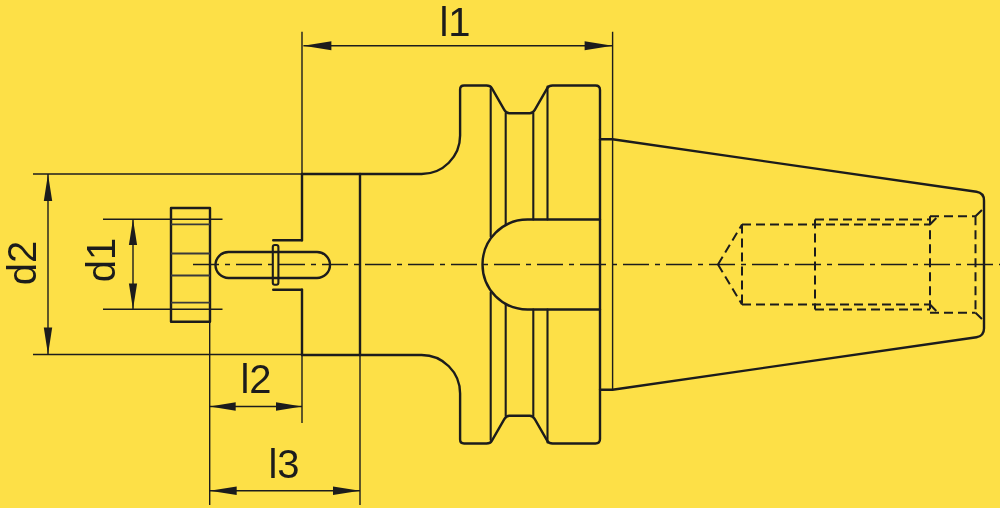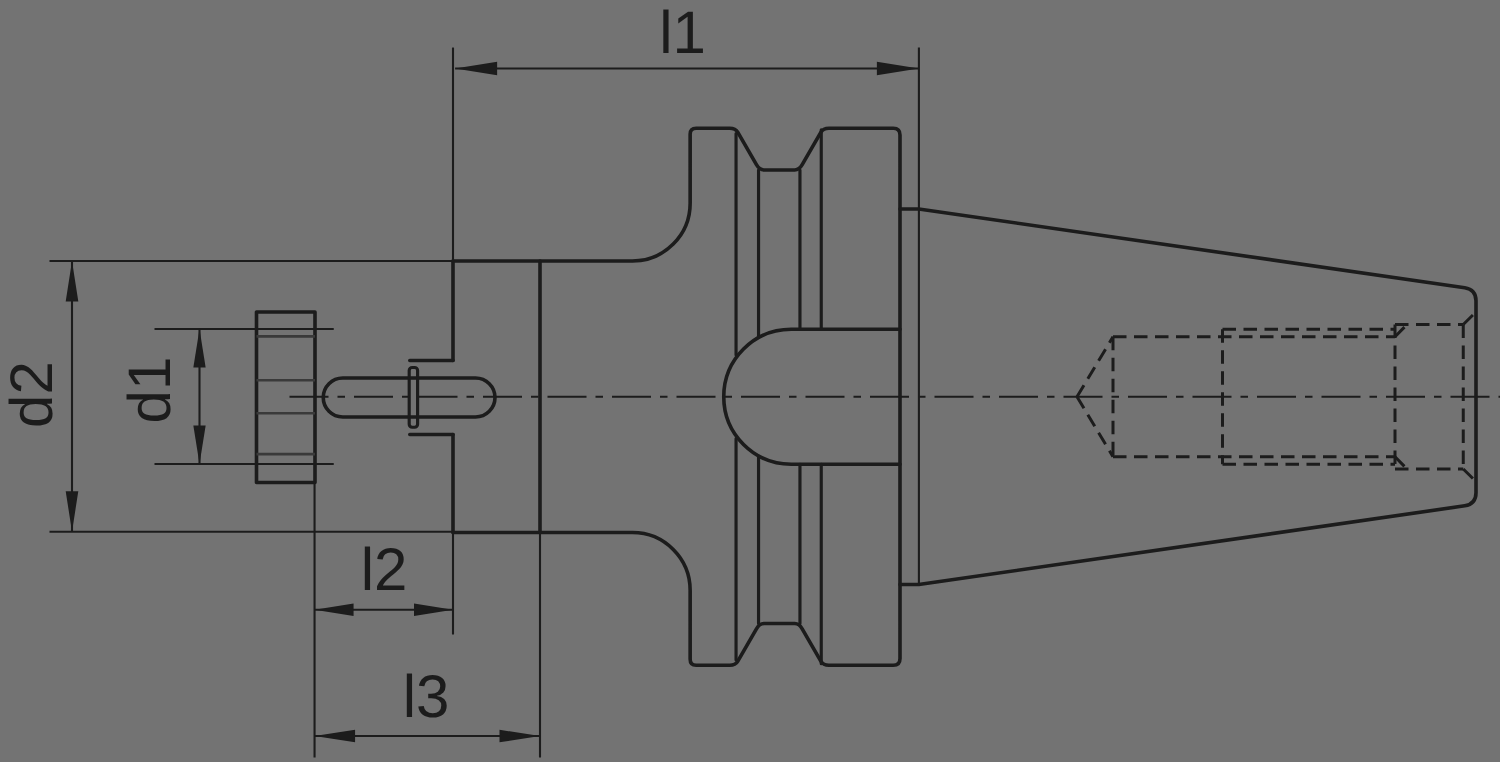--- a/index.html
+++ b/index.html
@@ -1,16 +1,16 @@
 <!DOCTYPE html>
 <html><head>
 <meta charset="utf-8">
 <style>
   html,body{margin:0;padding:0;background:#ffffff;}
-  .stage{position:relative;width:1000px;height:508px;background:#737373;overflow:hidden;
+  .stage{position:relative;width:1000px;height:508px;background:#fde047;overflow:hidden;
          font-family:"Liberation Sans", sans-serif;}
   svg{display:block;}
   .obj   {stroke:#1c1c1c;stroke-width:2.4;fill:none;stroke-linecap:round;stroke-linejoin:round;}
   .obj2  {stroke:#1c1c1c;stroke-width:2.1;fill:none;stroke-linecap:round;}
   .inner {stroke:#3a3a3a;stroke-width:1.8;fill:none;}
   .hidden-ln{stroke:#1c1c1c;stroke-width:2.0;fill:none;stroke-dasharray:9 5;stroke-linecap:butt;}
   .thin  {stroke:#1c1c1c;stroke-width:1.4;fill:none;stroke-linecap:butt;}
   .cl    {stroke:#1c1c1c;stroke-width:1.3;fill:none;stroke-dasharray:26 6 5 6;}
   .arrow {fill:#1c1c1c;stroke:none;}
   .dimtext{font-family:"Liberation Sans", sans-serif;font-size:40px;fill:#1c1c1c;}

